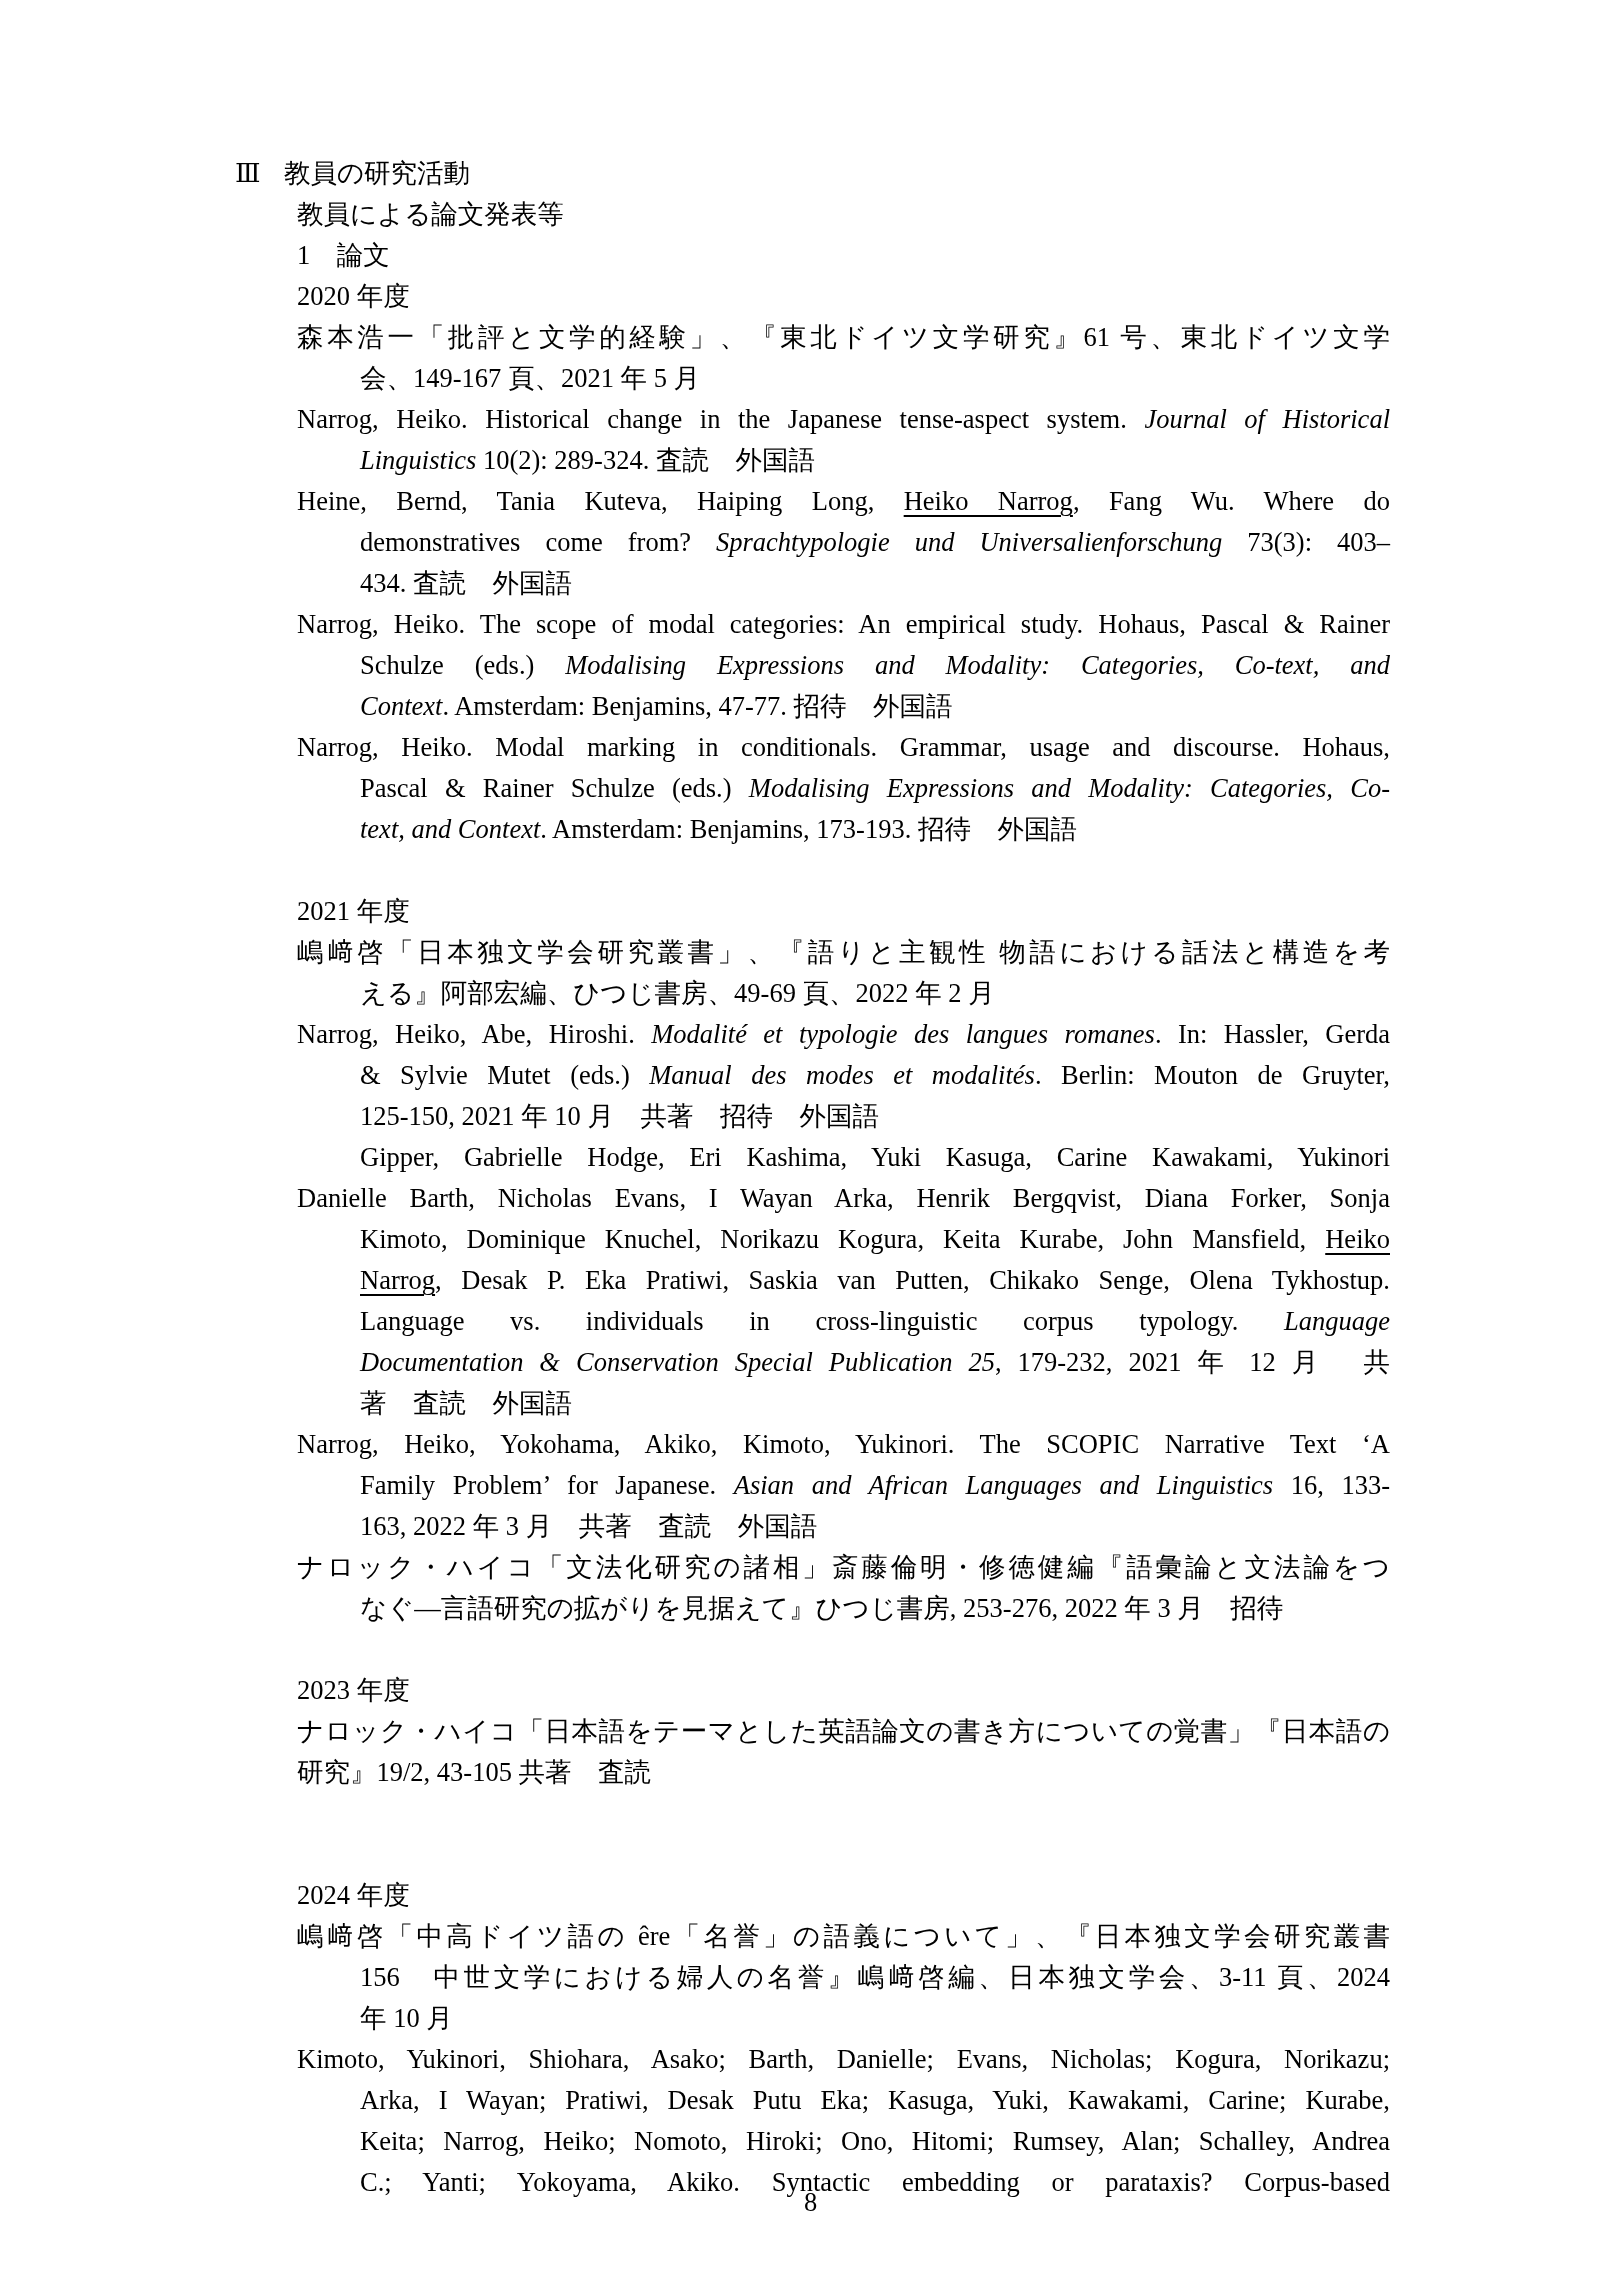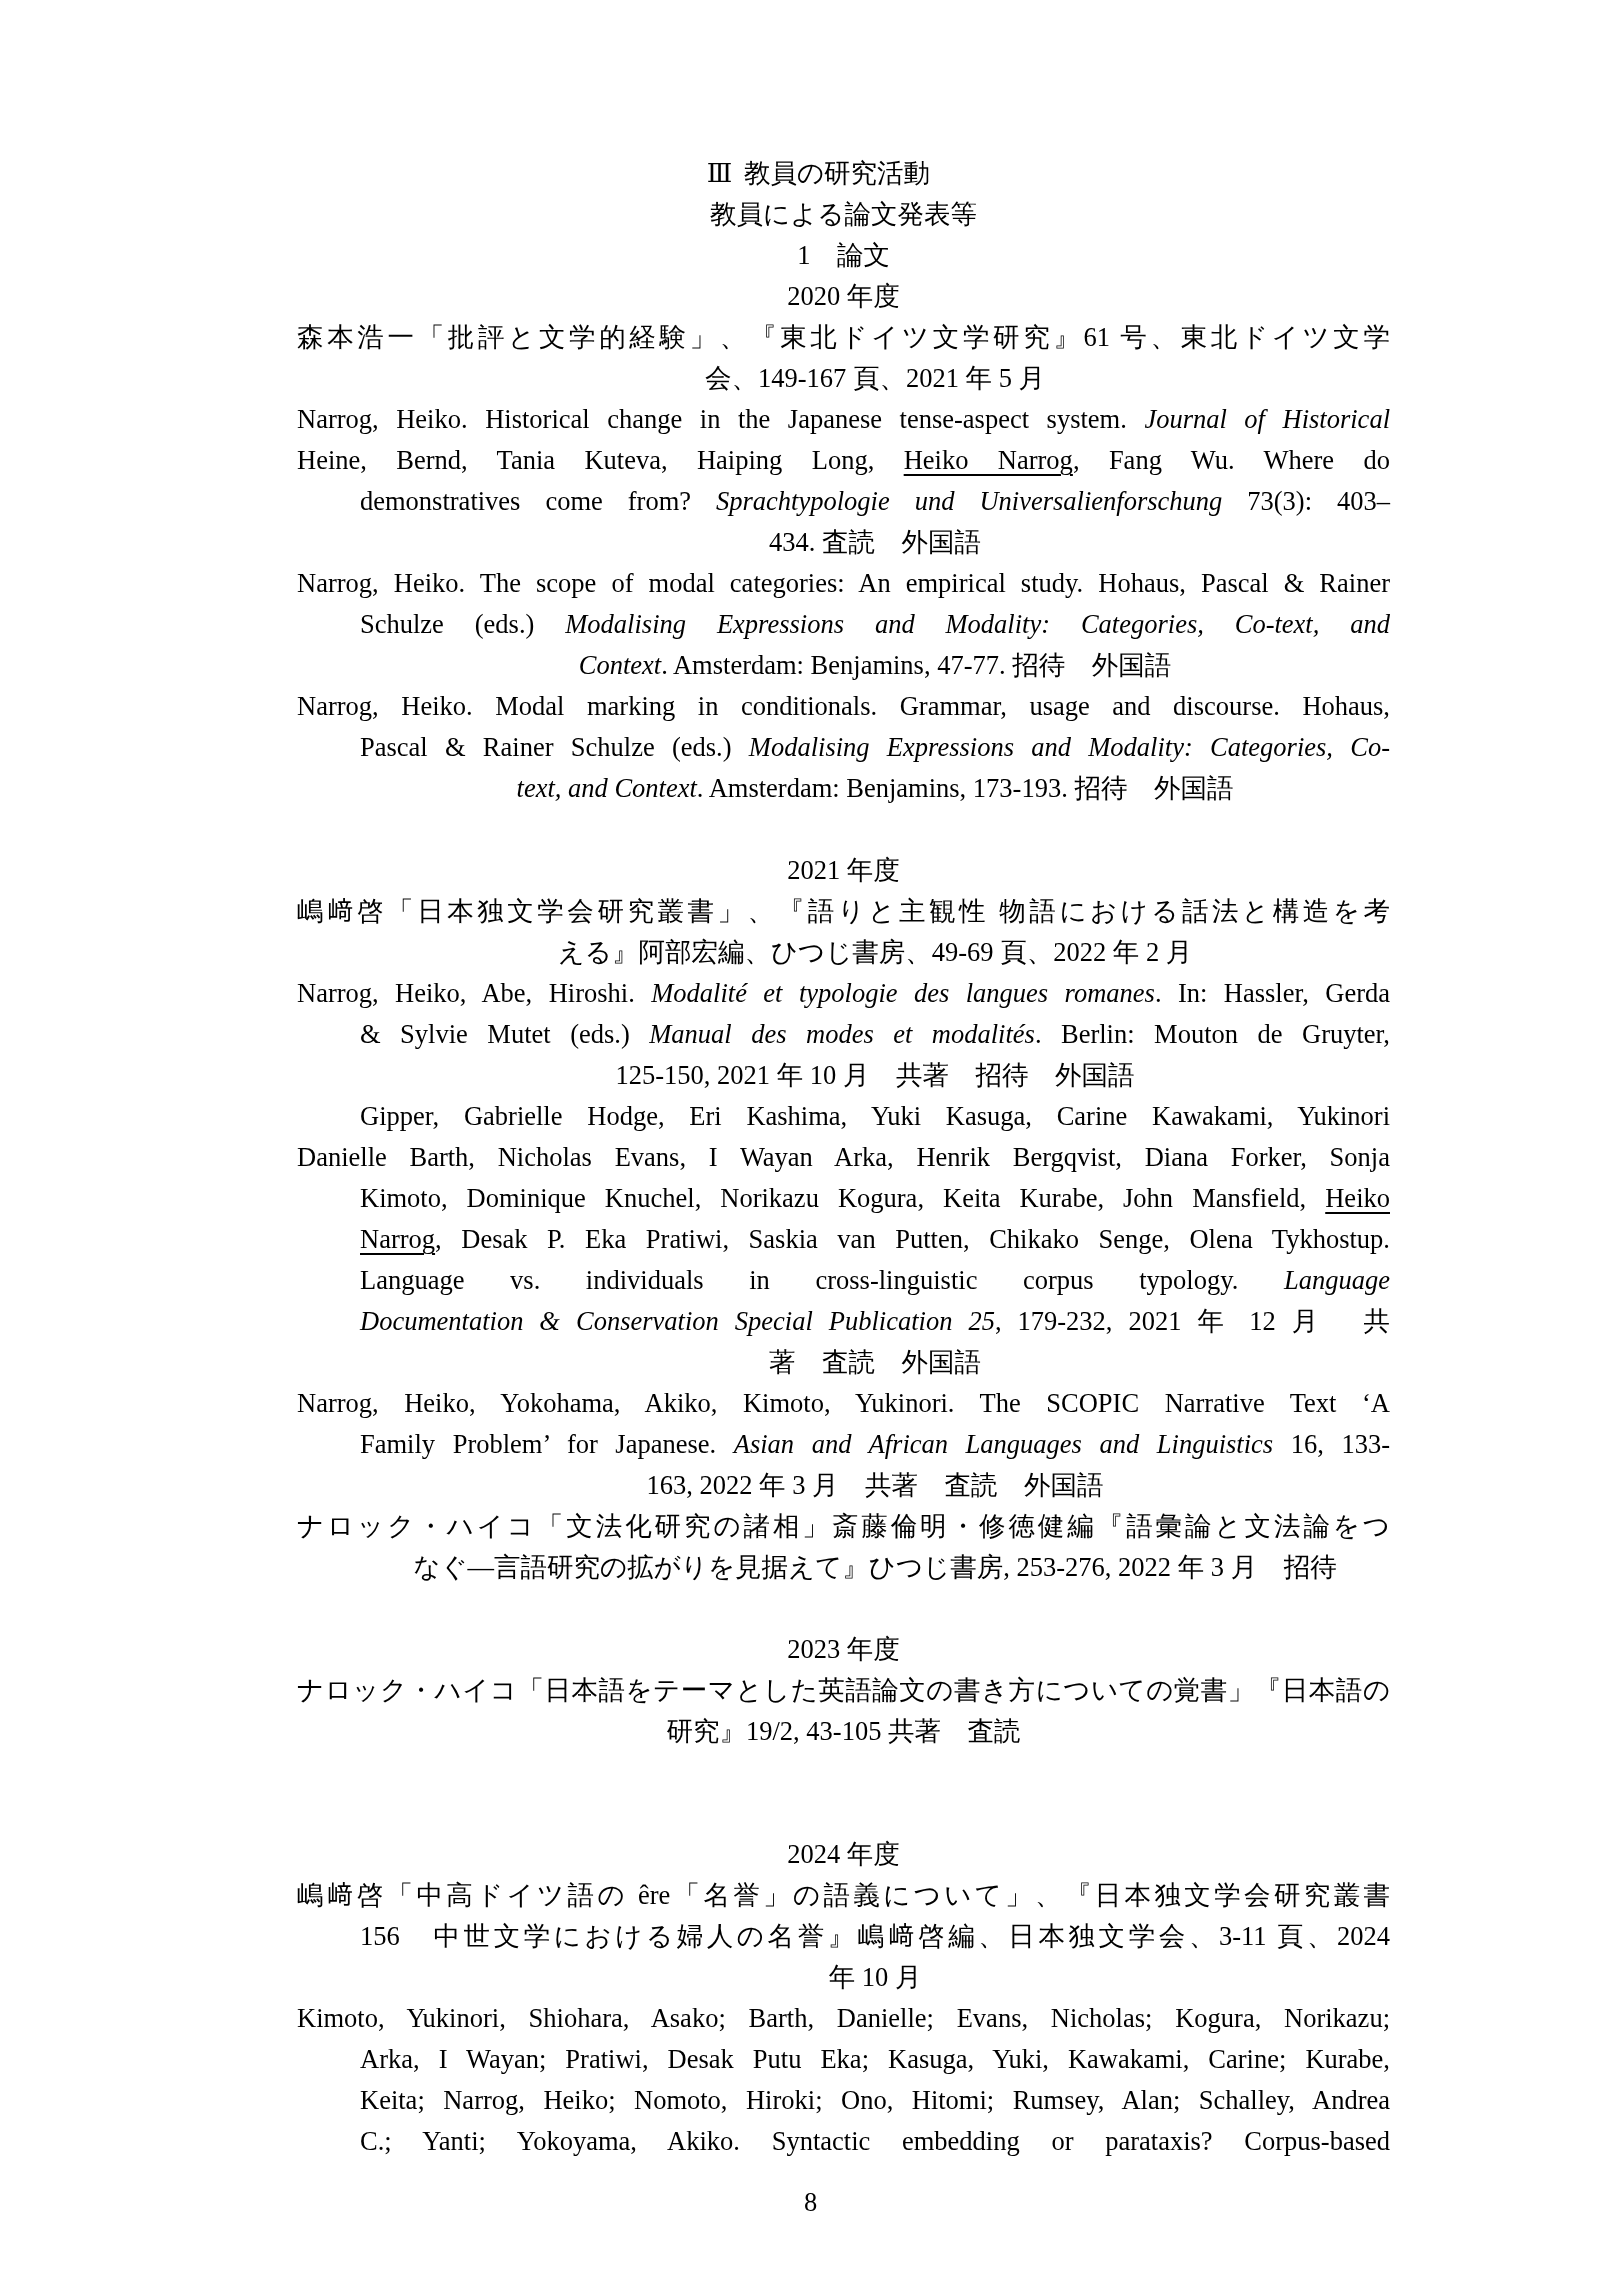--- a/index.html
+++ b/index.html
@@ -5,21 +5,21 @@
   html,body{margin:0;padding:0;}
   body{
     width:1621px;height:2293px;background:#ffffff;color:#000000;
     font-family:"Liberation Serif","DejaVu Serif",serif;
     position:relative;overflow:hidden;
   }
   .doc{
     position:absolute;left:297px;top:153px;width:1093px;
     font-size:26.5px;line-height:41px;
   }
-  .line{min-height:41px;text-align:center;}
+  .line{min-height:41px;text-align:left;}
   .line.ind{padding-left:63px;}
   .line.just{text-align:justify;text-align-last:justify;}
   .heading-line{white-space:nowrap;}
   .numeral{display:inline-block;width:49px;margin-left:-62px;}
   .section.gap1{margin-top:41px;}
   .section.gap2{margin-top:82px;}
   .it{font-style:italic;}
   .ul{text-decoration:underline;text-decoration-thickness:2px;text-underline-offset:4.9px;}
   .footer{
     position:absolute;top:2182px;left:0;width:1621px;text-align:center;
@@ -37,20 +37,21 @@
   <div class="line">1　論文</div>
   <div id="sections">
       <div class="section gap0">
         <div class="line">2020 年度</div>
         <div>
           <div class="line just"><span class="">森本浩一「批評と文学的経験」、『東北ドイツ文学研究』61 号、東北ドイツ文学</span></div>
           <div class="line ind"><span class="">会、149-167 頁、2021 年 5 月</span></div>
         </div>
         <div>
           <div class="line just"><span class="">Narrog, Heiko. Historical change in the Japanese tense-aspect system. </span><span class="it ">Journal of Historical</span></div>
+          <div class="line ind"><span class="it ">Linguistics</span><span class=""> 10(2): 289-324. 査読　外国語</span></div>
         </div>
         <div>
           <div class="line just"><span class="">Heine, Bernd, Tania Kuteva, Haiping Long, </span><span class="ul">Heiko Narrog</span><span class="">, Fang Wu. Where do</span></div>
           <div class="line ind just"><span class="">demonstratives come from? </span><span class="it ">Sprachtypologie und Universalienforschung</span><span class=""> 73(3): 403–</span></div>
           <div class="line ind"><span class="">434. 査読　外国語</span></div>
         </div>
         <div>
           <div class="line just"><span class="">Narrog, Heiko. The scope of modal categories: An empirical study. Hohaus, Pascal &amp; Rainer</span></div>
           <div class="line ind just"><span class="">Schulze (eds.) </span><span class="it ">Modalising Expressions and Modality: Categories, Co-text, and</span></div>
           <div class="line ind"><span class="it ">Context</span><span class="">. Amsterdam: Benjamins, 47-77. 招待　外国語</span></div>

